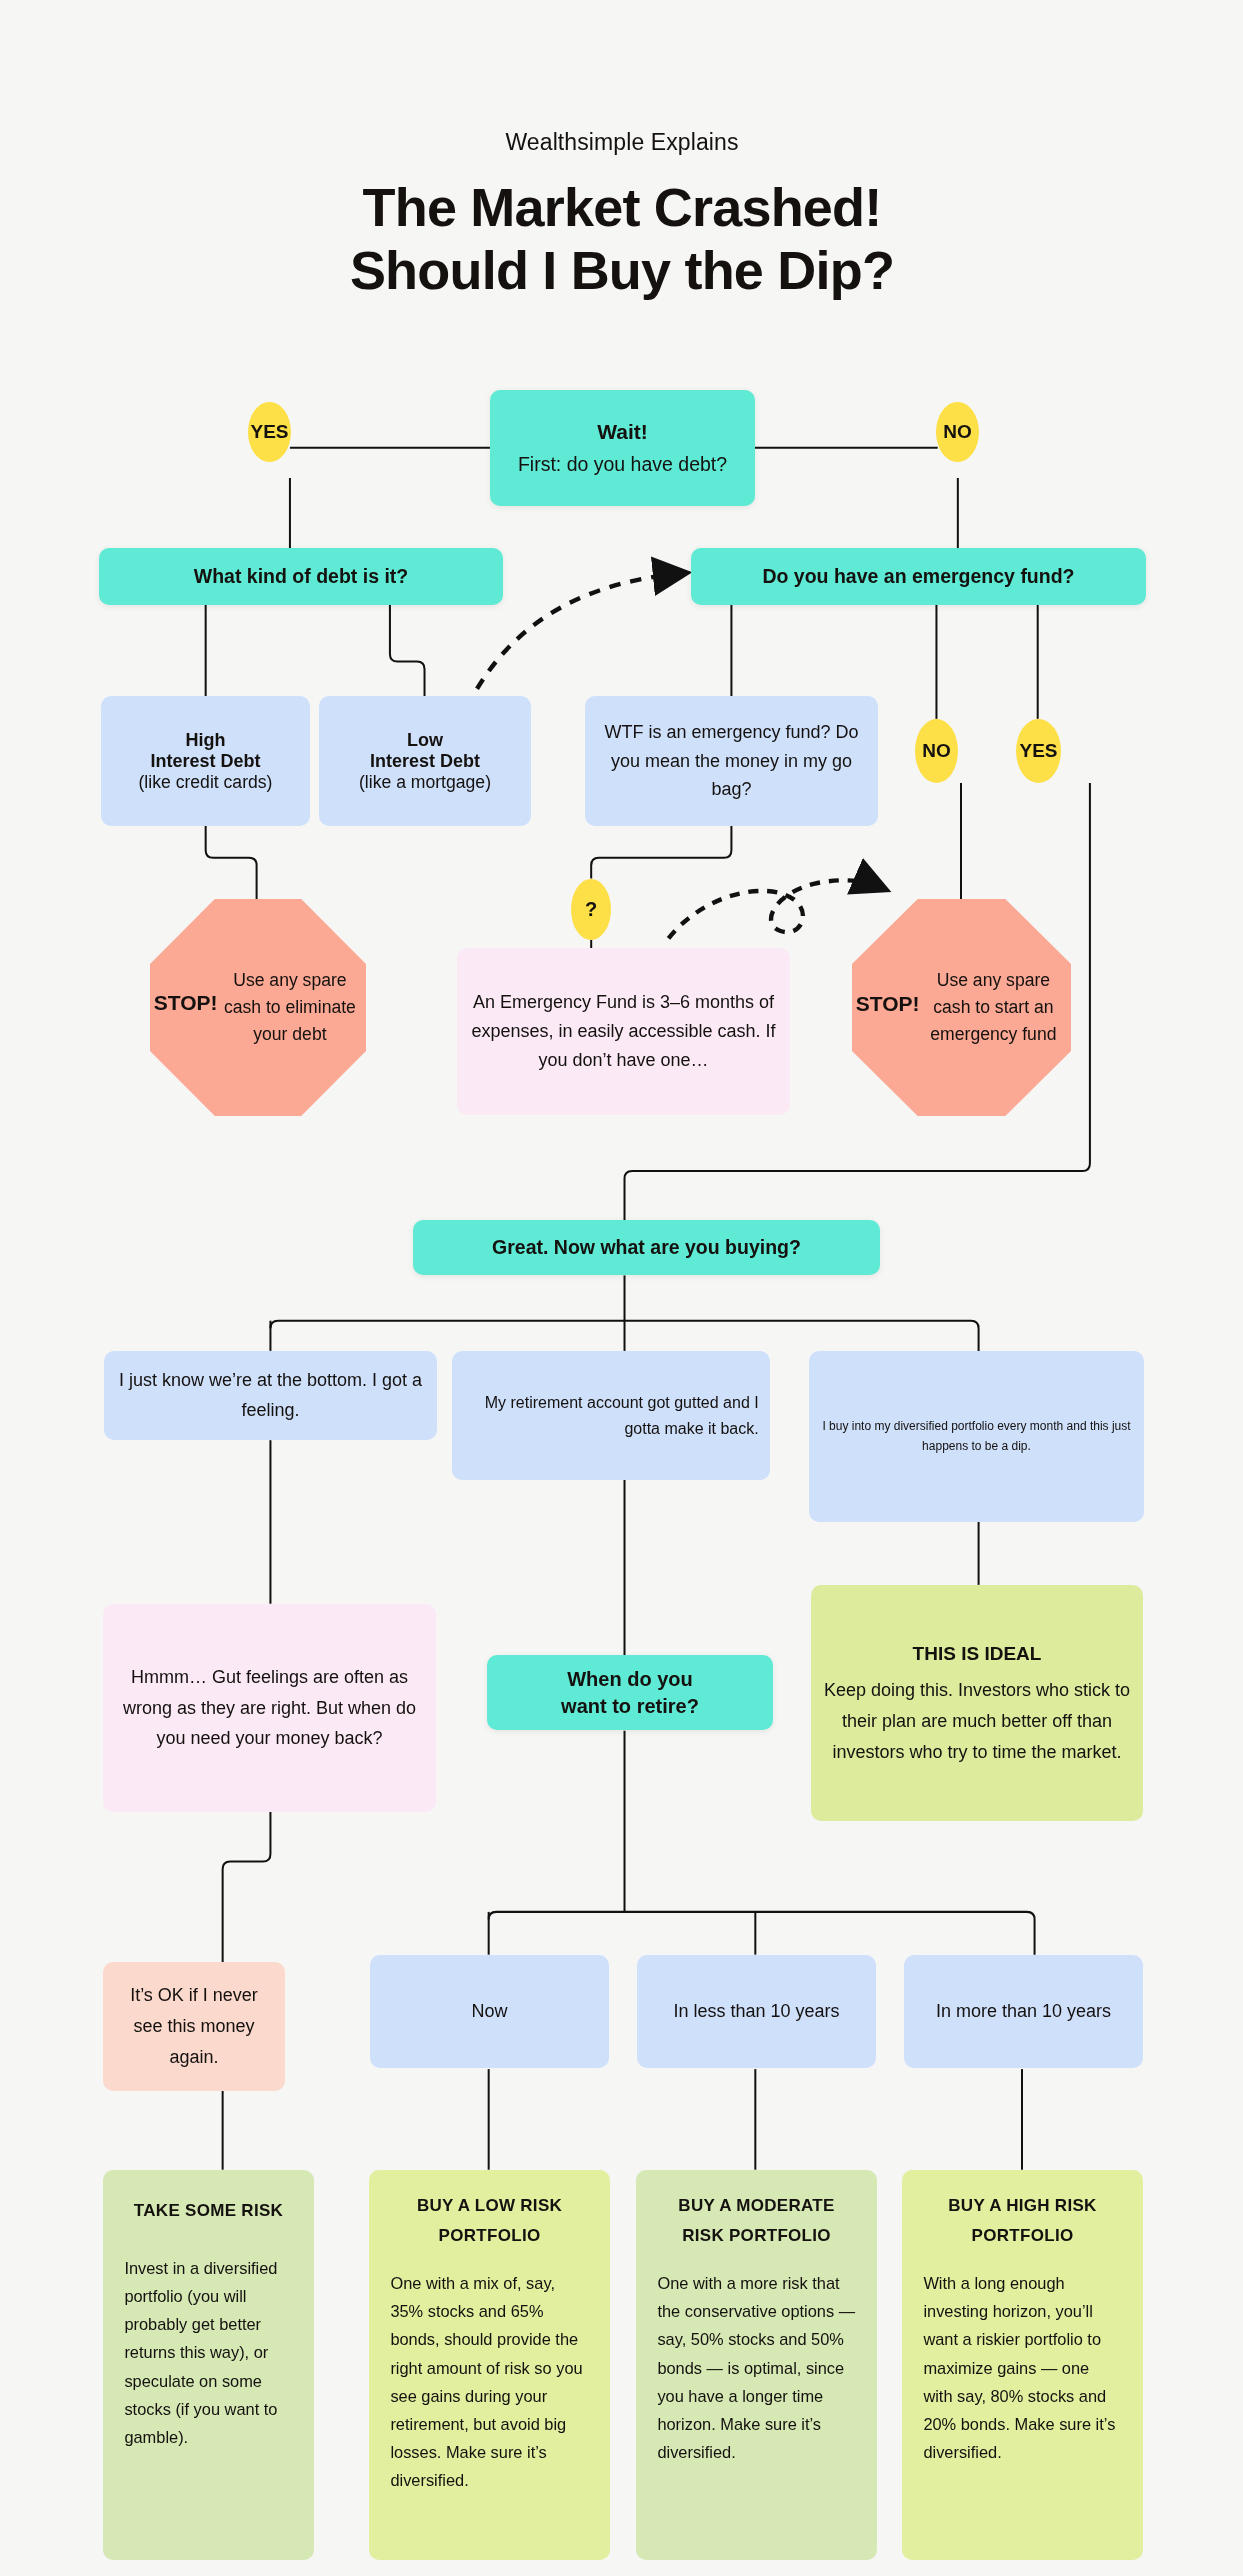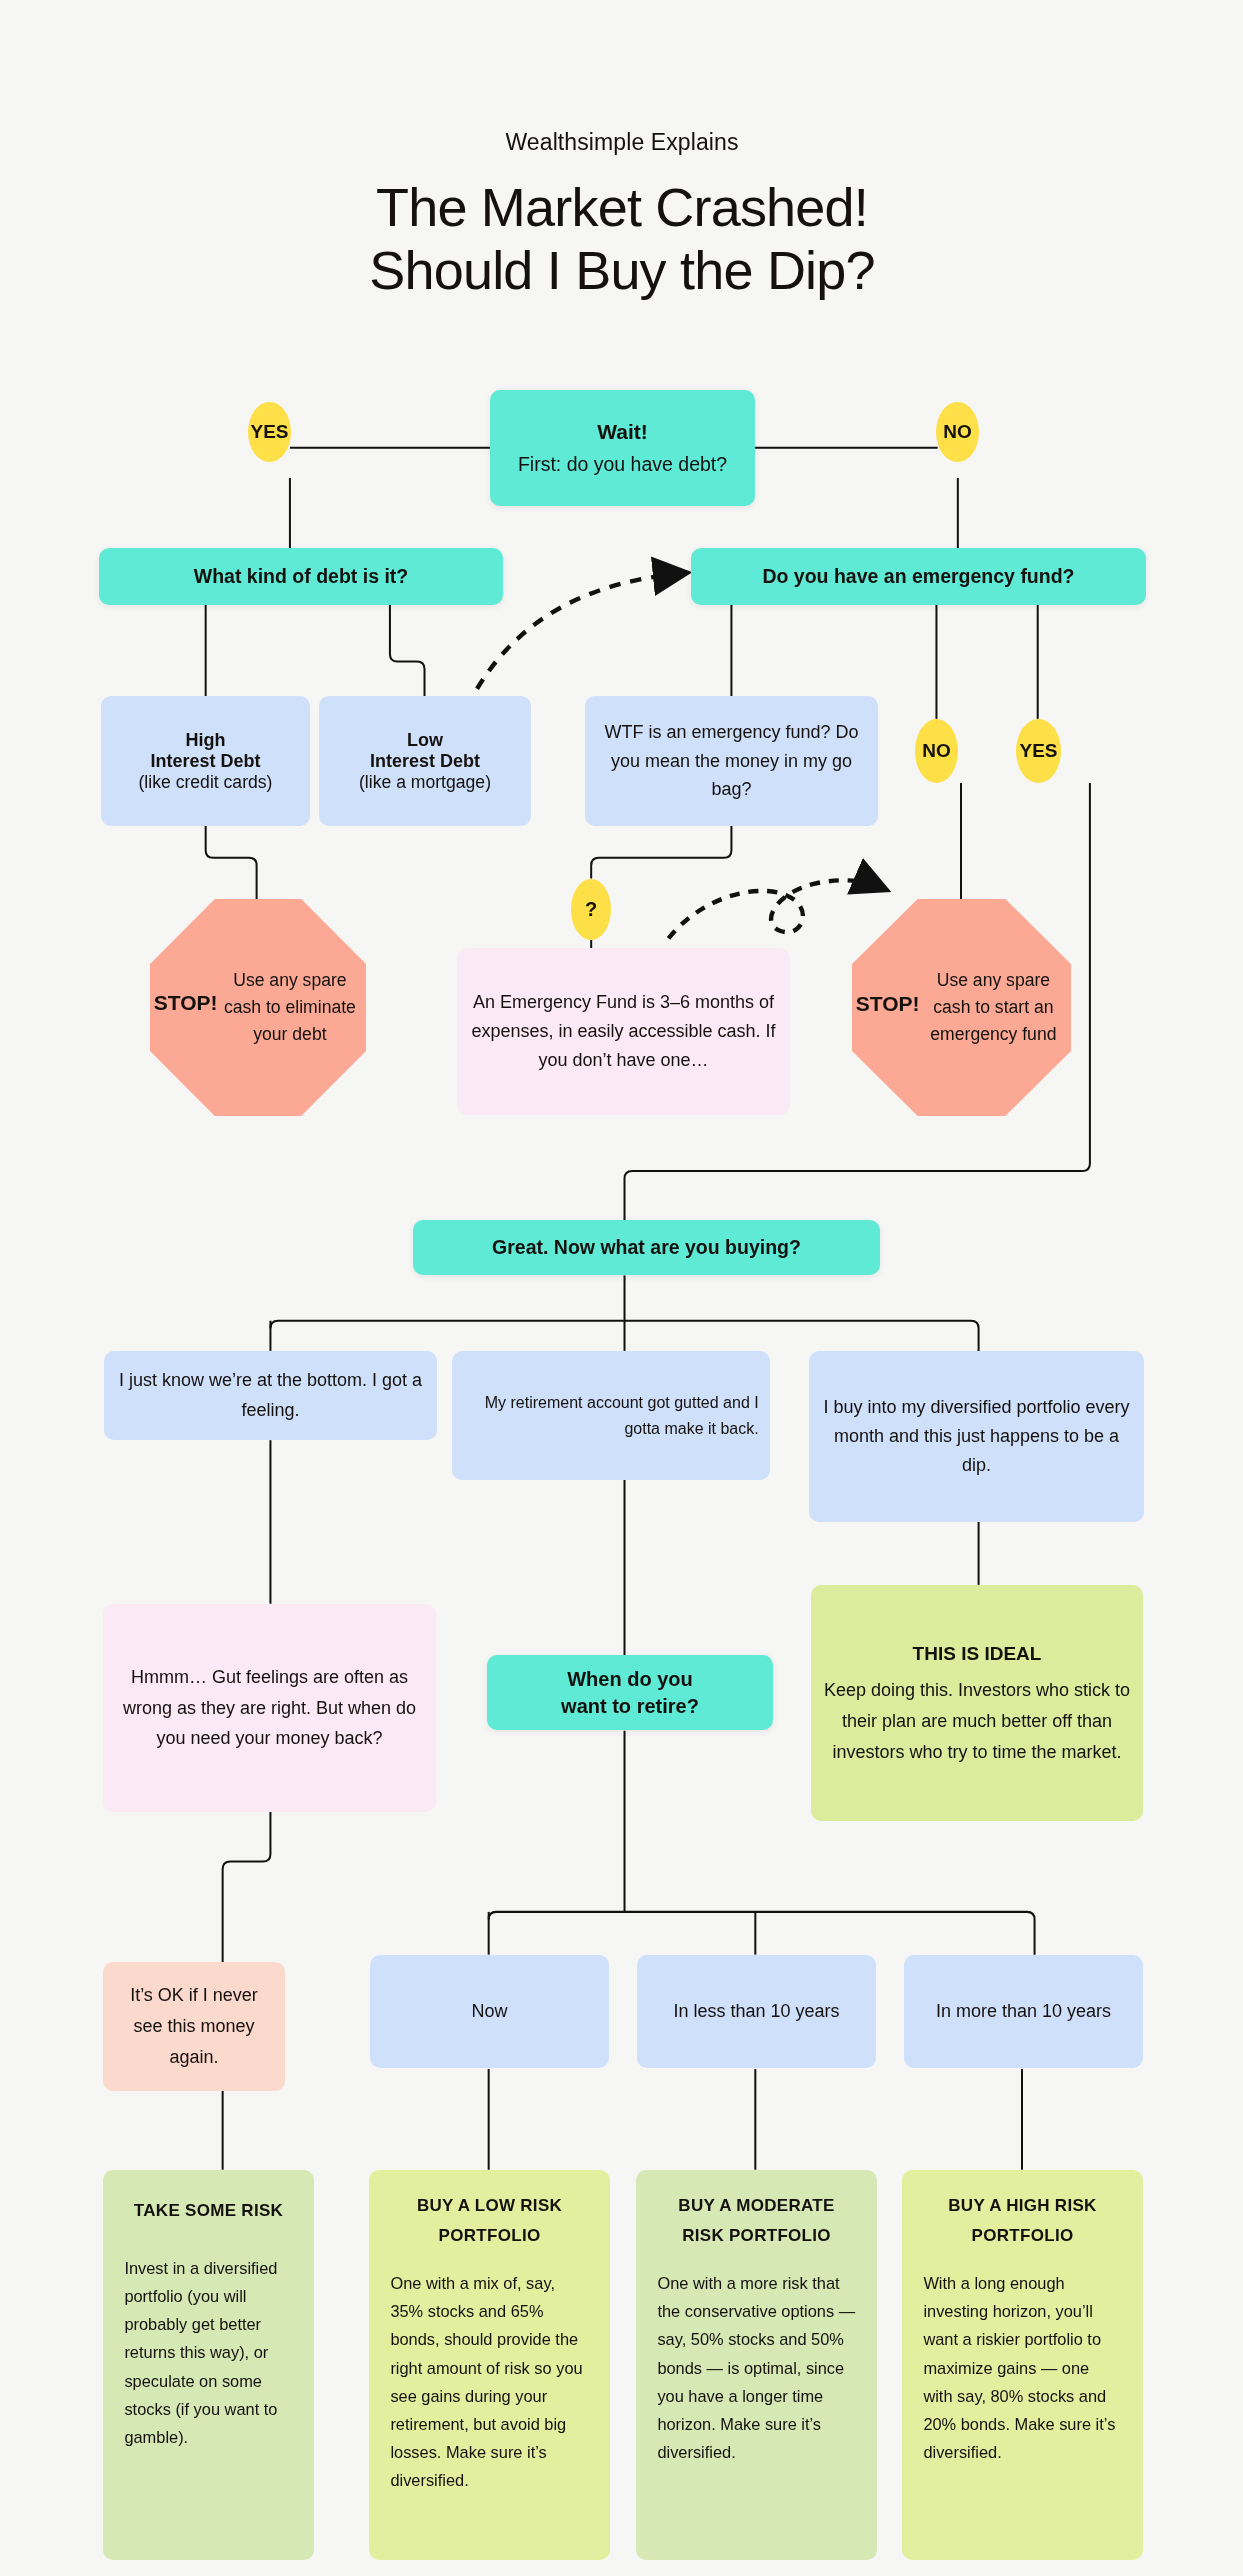--- a/index.html
+++ b/index.html
@@ -14,21 +14,21 @@
   #canvas{position:absolute;inset:0;width:1244px;height:2576px;}
   #wires{position:absolute;left:0;top:0;width:1244px;height:2576px;pointer-events:none;}
 
   
   .kicker{
     position:absolute;left:0;right:0;top:129px;
     text-align:center;font-size:23px;font-weight:400;letter-spacing:0.1px;
   }
   .headline{
     position:absolute;left:0;right:0;top:176px;
-    text-align:center;font-size:54px;font-weight:400;line-height:1.17;
+    text-align:center;font-size:54px;font-weight:700;line-height:1.17;
     letter-spacing:-0.8px;
   }
   .headline span{display:block;}
 
   
   .node{
     position:absolute;
     box-sizing:border-box;
     display:flex;flex-direction:column;align-items:center;justify-content:center;
     text-align:center;
@@ -215,21 +215,21 @@
   </div>
 
   <div class="node blue ln" style="left:104px;top:1351px;width:333px;height:89px;font-size:18px;line-height:1.62;">
     <div class="bd">I just know we’re at the bottom. I got a feeling.</div>
   </div>
 
   <div class="node blue ln" style="left:452px;top:1351px;width:318px;height:129px;font-size:16px;line-height:1.62;text-align:right;">
     <div class="bd">My retirement account got gutted and I gotta make it back.</div>
   </div>
 
-  <div class="node blue ln" style="left:809px;top:1351px;width:335px;height:171px;font-size:18px;line-height:1.62;">
+  <div class="node blue ln" style="left:809px;top:1351px;width:335px;height:171px;font-size:12px;line-height:1.62;">
     <div class="bd">I buy into my diversified portfolio every month and this just happens to be a dip.</div>
   </div>
 
   <div class="node pinkpale ln" style="left:103px;top:1604px;width:333px;height:208px;font-size:18px;line-height:1.72;">
     <div class="bd">Hmmm… Gut feelings are often as wrong as they are right. But when do you need your money back?</div>
   </div>
 
   <div class="node white" style="left:487px;top:1655px;width:286px;height:75px;font-size:20px;line-height:1.35;">
     <div class="ttl">When do you</div>
     <div class="ttl">want to retire?</div>

